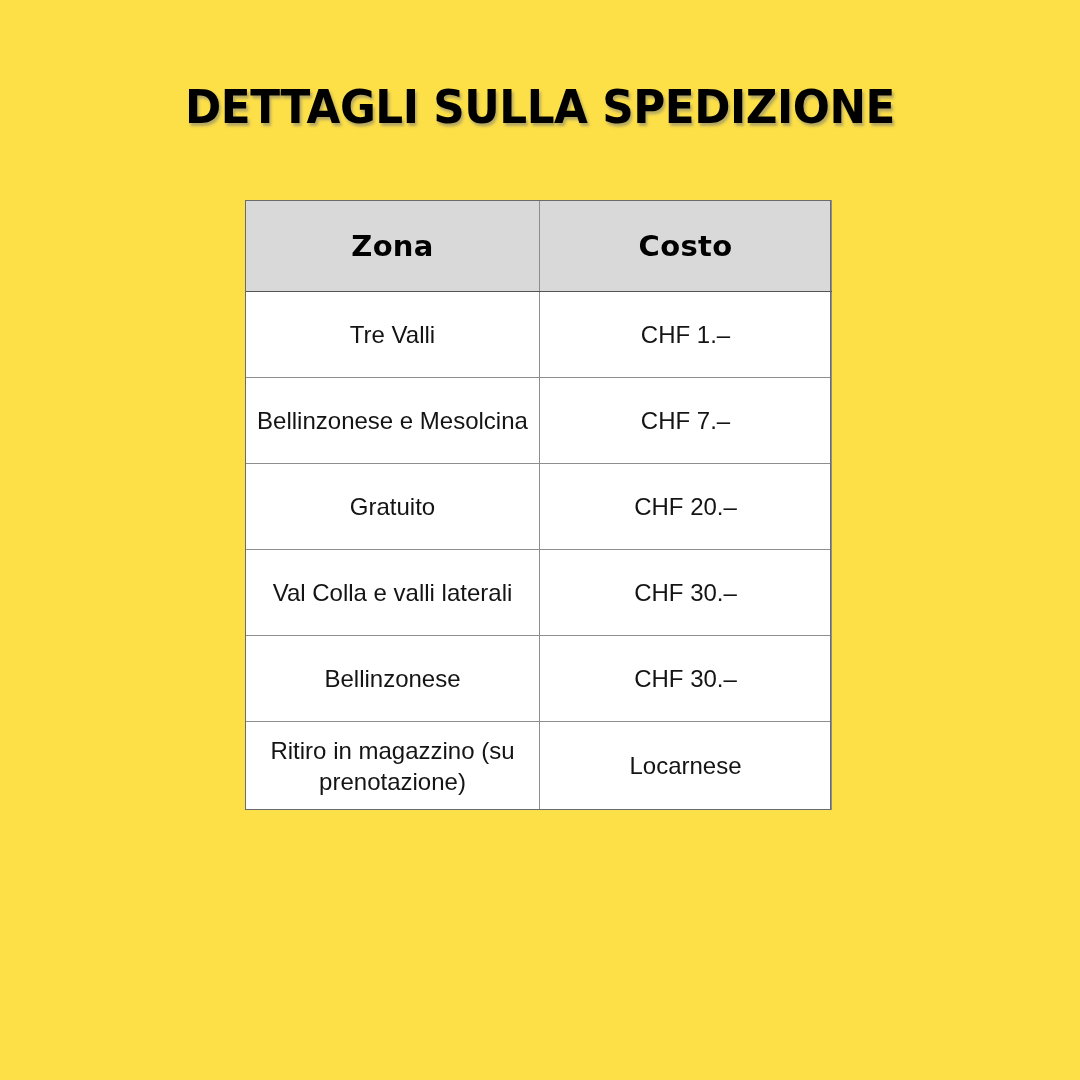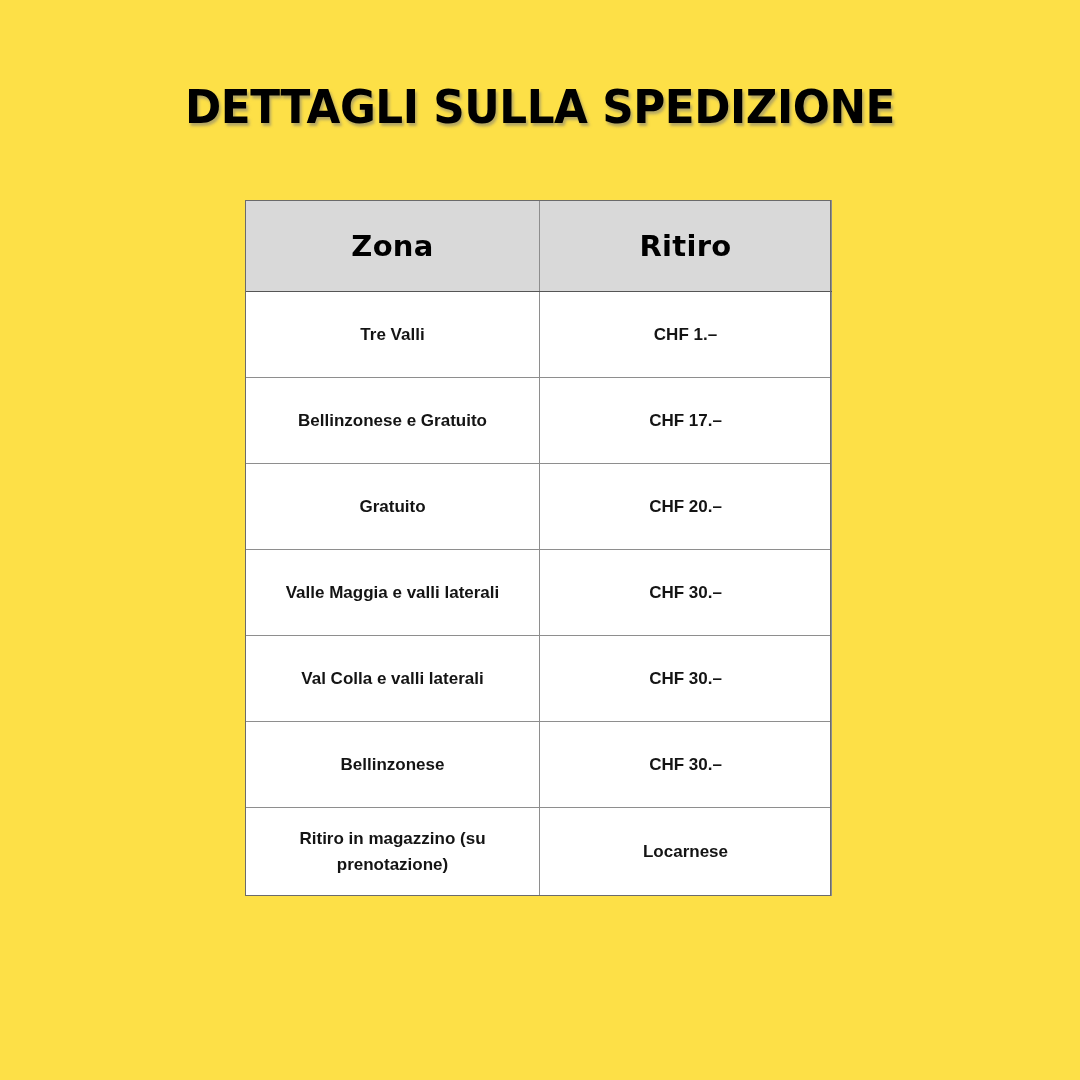--- a/index.html
+++ b/index.html
@@ -76,32 +76,32 @@
     font-size: 29px;
     line-height: 34px;
     letter-spacing: 0.3px;
     color: #000000;
     border-bottom: 1px solid #555555;
   }
 
   table.shipping tbody td {
     height: 85px;
     font-family: "Liberation Sans", sans-serif;
-    font-weight: bold;
-    font-size: 17px;
+    font-weight: normal;
+    font-size: 24px;
     line-height: 26px;
     color: #141414;
   }
 
   table.shipping tbody tr:last-child td {
     height: 87px;
   }
 
   table.shipping tbody tr:last-child td.zona-cell {
-    line-height: 26px;
+    line-height: 31px;
   }
 
   
   .table-wrap .frame {
     position: absolute;
     left: 0;
     top: 0;
     width: 586px;
     height: 100%;
     border: 1px solid #6b6b6b;
@@ -118,39 +118,35 @@
 
   <div class="table-wrap">
     <table class="shipping">
       <colgroup>
         <col class="col-zona">
         <col class="col-costo">
       </colgroup>
       <thead>
         <tr>
           <th>Zona</th>
-          <th>Ritiro</th>
+          <th>Costo</th>
         </tr>
       </thead>
       <tbody id="table-body">
           <tr>
             <td class="zona-cell">Tre Valli</td>
             <td class="costo-cell">CHF 1.–</td>
           </tr>
           <tr>
-            <td class="zona-cell">Bellinzonese e Gratuito</td>
-            <td class="costo-cell">CHF 17.–</td>
+            <td class="zona-cell">Bellinzonese e Mesolcina</td>
+            <td class="costo-cell">CHF 7.–</td>
           </tr>
           <tr>
             <td class="zona-cell">Gratuito</td>
             <td class="costo-cell">CHF 20.–</td>
-          </tr>
-          <tr>
-            <td class="zona-cell">Valle Maggia e valli laterali</td>
-            <td class="costo-cell">CHF 30.–</td>
           </tr>
           <tr>
             <td class="zona-cell">Val Colla e valli laterali</td>
             <td class="costo-cell">CHF 30.–</td>
           </tr>
           <tr>
             <td class="zona-cell">Bellinzonese</td>
             <td class="costo-cell">CHF 30.–</td>
           </tr>
           <tr>

